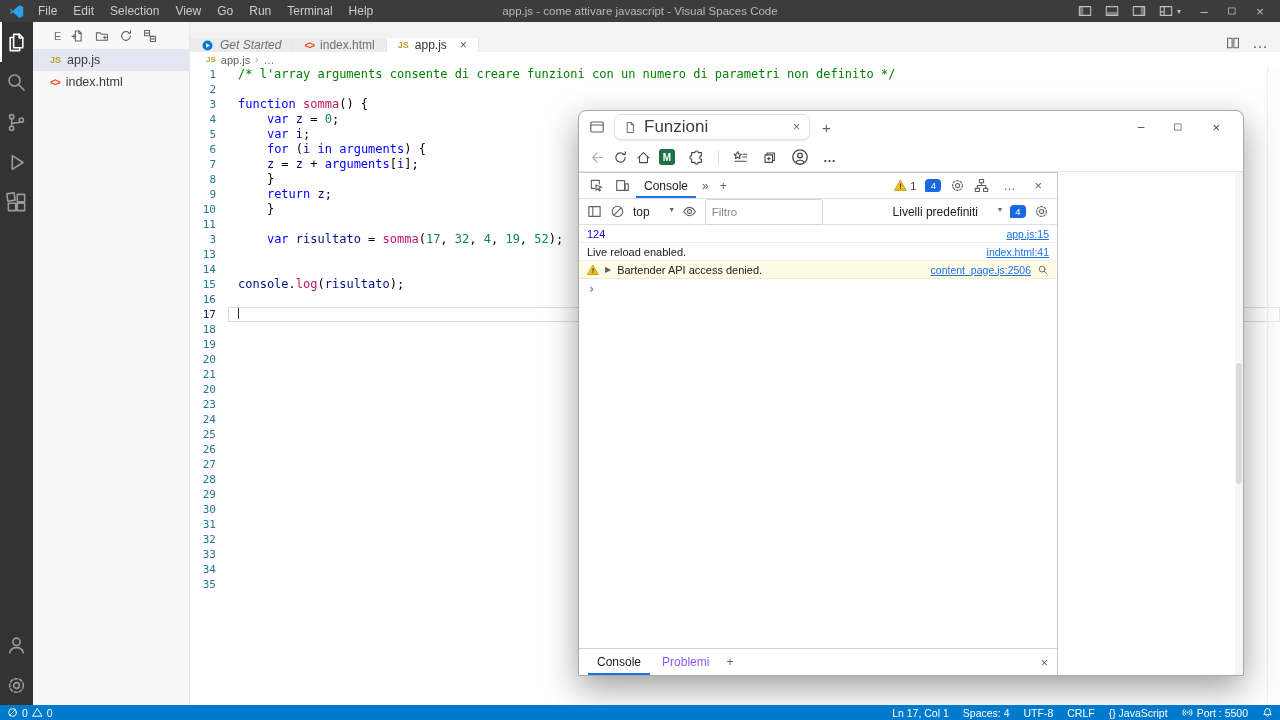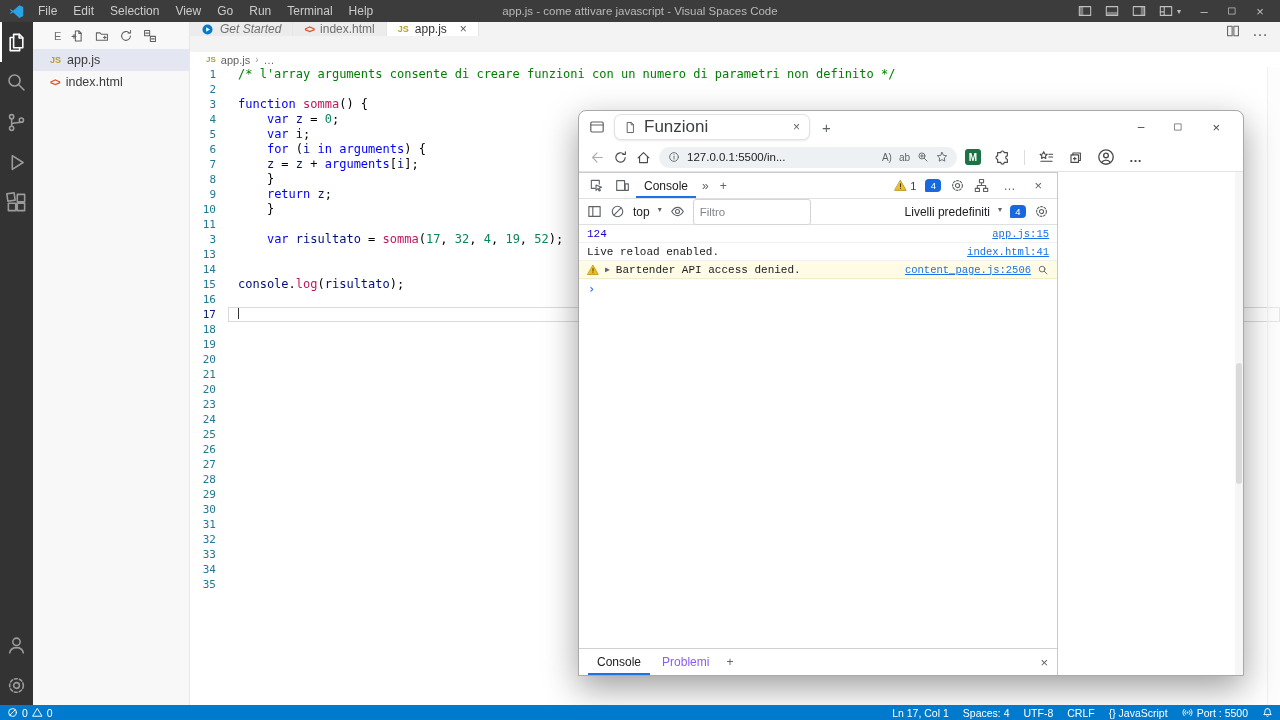--- a/index.html
+++ b/index.html
@@ -30,21 +30,21 @@
   .sb-head{height:27px;display:flex;align-items:center;gap:10px;padding:0 8px 0 21px;color:#5a5a5a}
   .sb-head .lbl{font-size:11px;color:#6f6f6f}
   .sb-head .ico{width:14px;height:14px;color:#616161}
   .file-row{height:22px;display:flex;align-items:center;gap:6px;padding-left:17px}
   .file-row.selected{background:#e4e6f1}
   .badge-js{color:#b3a02c;font-weight:bold;font-size:9px}
   .badge-html{color:#e44d26;font-weight:bold;font-size:10px;letter-spacing:-1px}
 
   
   .editor{position:absolute;left:190px;top:22px;right:0;bottom:15px;background:#fff;z-index:1}
-  .tabbar{height:30px;background:#f3f3f3;display:flex;align-items:flex-start}
+  .tabbar{height:30px;background:#f3f3f3;display:flex;align-items:flex-end}
   .tab{display:flex;align-items:center;gap:6px;padding:0 11px;border-right:1px solid #e5e5e5;background:#ececec;color:#6f6f6f;font-size:12px}
   .tab.active{background:#fff;color:#333}
   .tab .label.italic{font-style:italic}
   .tab .close{margin-left:7px;color:#555;font-size:12px}
   .tab-actions{margin-left:auto;display:flex;align-items:center;gap:12px;padding-right:12px;color:#616161}
   .tab-actions .ico{width:14px;height:14px}
   .breadcrumb{height:15px;display:flex;align-items:center;gap:5px;padding-left:16px;font-size:11px;color:#616161}
   .breadcrumb .badge-js{font-size:8px}
   .bc-chev{font-size:10px;color:#9a9a9a}
   .code{position:absolute;top:45px;left:0;right:0;bottom:0;font-family:"DejaVu Sans Mono",monospace;font-size:12px;line-height:15px;color:#000}
@@ -93,26 +93,26 @@
   .dt-tabs{height:26px;display:flex;align-items:center;gap:1px;padding:0 5px;border-bottom:1px solid #e0e0e0}
   .dt-ico{width:15px;height:15px;color:#5f6368;margin:0 5px;flex:none}
   .dt-tab{padding:0 8px;height:100%;display:flex;align-items:center;font-size:12px;color:#202124}
   .dt-tab.active{box-shadow:inset 0 -2px 0 #1a73e8}
   .glyph-btn{color:#5f6368;font-size:12px;padding:0 5px}
   .dt-right{margin-left:auto;display:flex;align-items:center;gap:9px;padding-right:5px}
   .cnt{display:flex;align-items:center;gap:3px;font-size:11px;color:#3c4043}
   .cnt .ico{width:13px;height:13px}
   .bubble{min-width:16px;height:13px;background:#1769e0;color:#fff;border-radius:4px 4px 4px 1px;display:flex;align-items:center;justify-content:center;font-size:9.5px;padding:0 3px}
   .dt-toolbar{height:26px;display:flex;align-items:center;gap:8px;padding:0 8px;border-bottom:1px solid #e0e0e0}
-  .dd{display:flex;align-items:flex-start;gap:8px;font-size:12px;color:#202124}
+  .dd{display:flex;align-items:flex-start;gap:20px;font-size:12px;color:#202124}
   .dd-caret{font-size:8px;color:#5f6368}
   .filter-input{width:118px;height:17px;border:1px solid #d5d5d5;border-radius:3px;font-size:11.5px;padding:12px 6px;color:#202124;background:#fff;font-family:"Liberation Sans",sans-serif;outline:none}
   .filter-input::placeholder{color:#80868b}
   .dt-sp{flex:1}
-  .dt-msgs{font-family:Liberation Mono, monospace;font-size:11px;color:#202124}
+  .dt-msgs{font-family:Liberation Sans, sans-serif;font-size:11px;color:#202124}
   .cmsg{display:flex;align-items:center;gap:6px;padding:2px 8px;border-bottom:1px solid #f0f0f0;min-height:18px}
   .cmsg-text{flex:1;white-space:nowrap;overflow:hidden}
   .cnum{color:#1c00cf}
   .cmsg-src{color:#1a73e8;text-decoration:underline;font-size:10.5px;white-space:nowrap}
   .cmsg.warn{background:#fffbe5;border-color:#f3ecca}
   .expander{font-size:8px;color:#5f6368}
   .warn-ico{width:12px;height:12px;flex:none}
   .zoom-ico{width:12px;height:12px;color:#5f6368;flex:none}
   .prompt-row{display:flex;align-items:center;padding:3px 9px}
   .prompt-chev{color:#3873e8;font-weight:bold;font-size:12px;font-family:"DejaVu Sans Mono",monospace}
@@ -606,34 +606,20 @@
     <div class="e-toolbar">
       <svg class="ico disabled">
           <use href="#i-back"></use>
         </svg>
       <svg class="ico">
           <use href="#i-refresh"></use>
         </svg>
       <svg class="ico">
           <use href="#i-home"></use>
         </svg>
-      <div class="urlbar">
-        <svg class="ico">
-            <use href="#i-info"></use>
-          </svg>
-        <span class="url-text">127.0.0.1:5500/in...</span>
-        <span class="txt-ico">A)</span>
-        <span class="txt-ico">ab</span>
-        <svg class="ico">
-            <use href="#i-zoomplus"></use>
-          </svg>
-        <svg class="ico">
-            <use href="#i-star"></use>
-          </svg>
-      </div>
       <span class="m-badge">M</span>
       <div class="e-right">
         <svg class="ico" style="width:15px;height:15px">
             <use href="#i-puzzle"></use>
           </svg>
         <span class="vsep"></span>
         <svg class="ico" style="width:15px;height:15px">
             <use href="#i-favbar"></use>
           </svg>
         <svg class="ico" style="width:15px;height:15px">

